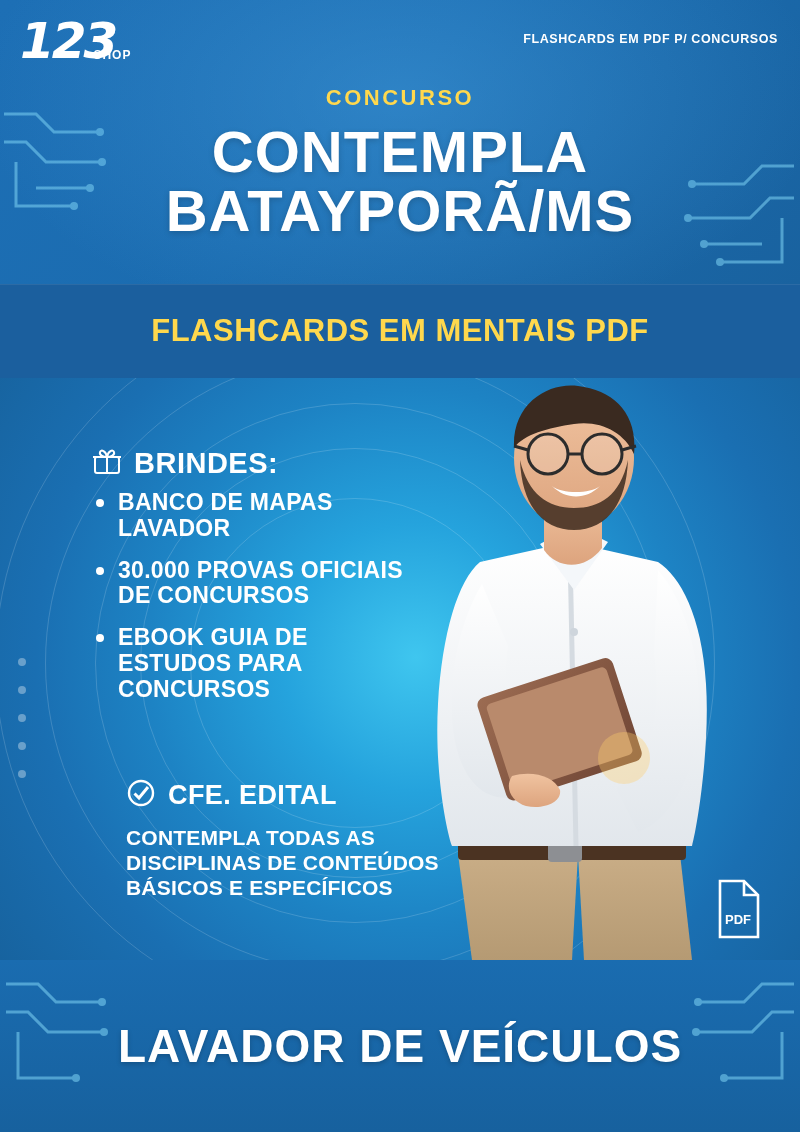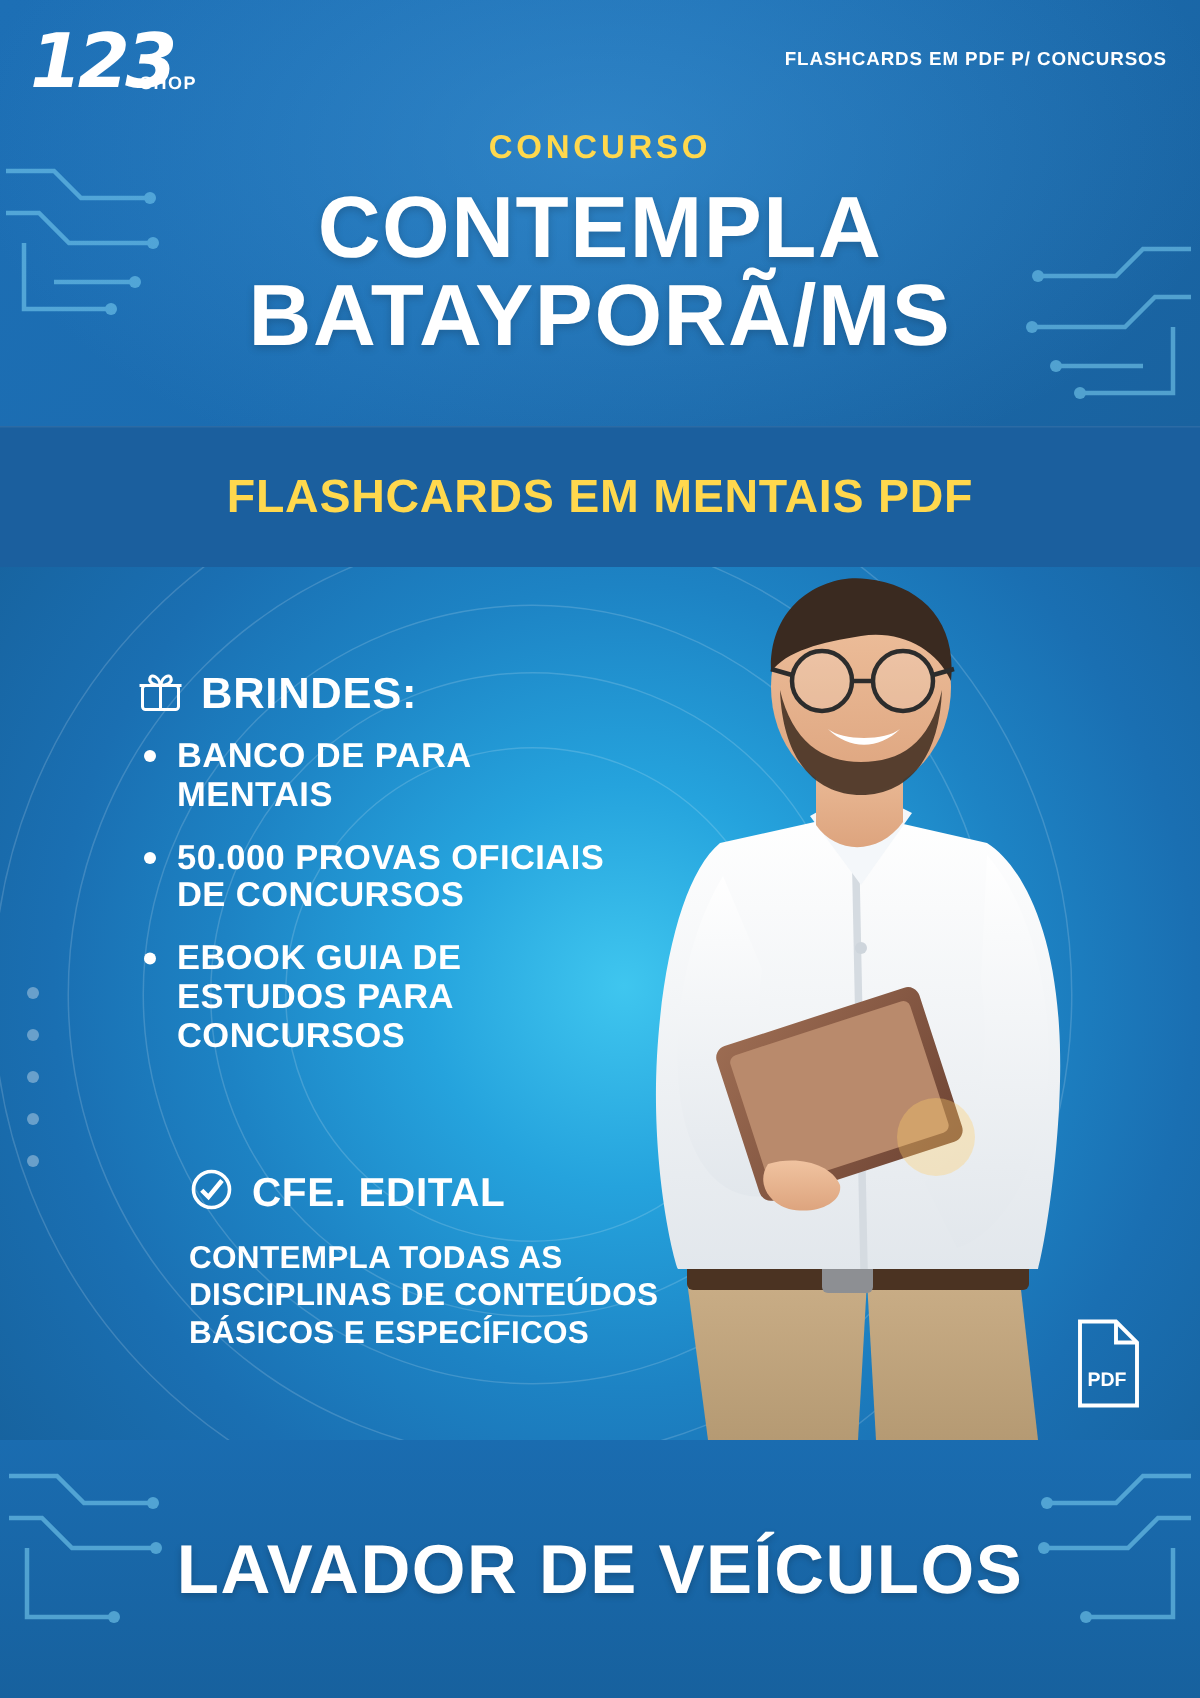--- a/index.html
+++ b/index.html
@@ -415,22 +415,22 @@
           <rect x="3" y="11" width="24" height="16" rx="2"></rect>
           <path d="M1 11 H29"></path>
           <path d="M15 11 V27"></path>
           <path d="M15 11 C 11 11, 7 9, 8 6 C 9 3, 14 5, 15 11 Z"></path>
           <path d="M15 11 C 19 11, 23 9, 22 6 C 21 3, 16 5, 15 11 Z"></path>
         </svg>
       </span>
       <span class="label">BRINDES:</span>
     </div>
     <ul class="brindes-list">
-      <li>BANCO DE PARA MENTAIS</li>
-      <li>50.000 PROVAS OFICIAIS DE CONCURSOS</li>
+      <li>BANCO DE MAPAS LAVADOR</li>
+      <li>30.000 PROVAS OFICIAIS DE CONCURSOS</li>
       <li>EBOOK GUIA DE ESTUDOS PARA CONCURSOS</li>
     </ul>
   </div>
 
   <div class="edital">
     <div class="edital-head">
       <span>
         <svg width="30" height="30" viewBox="0 0 30 30" fill="none" stroke="#ffffff" stroke-width="2.4">
           <circle cx="15" cy="15" r="12"></circle>
           <path d="M8.5 15.5 L13 20 L22 9" stroke-width="3"></path>

